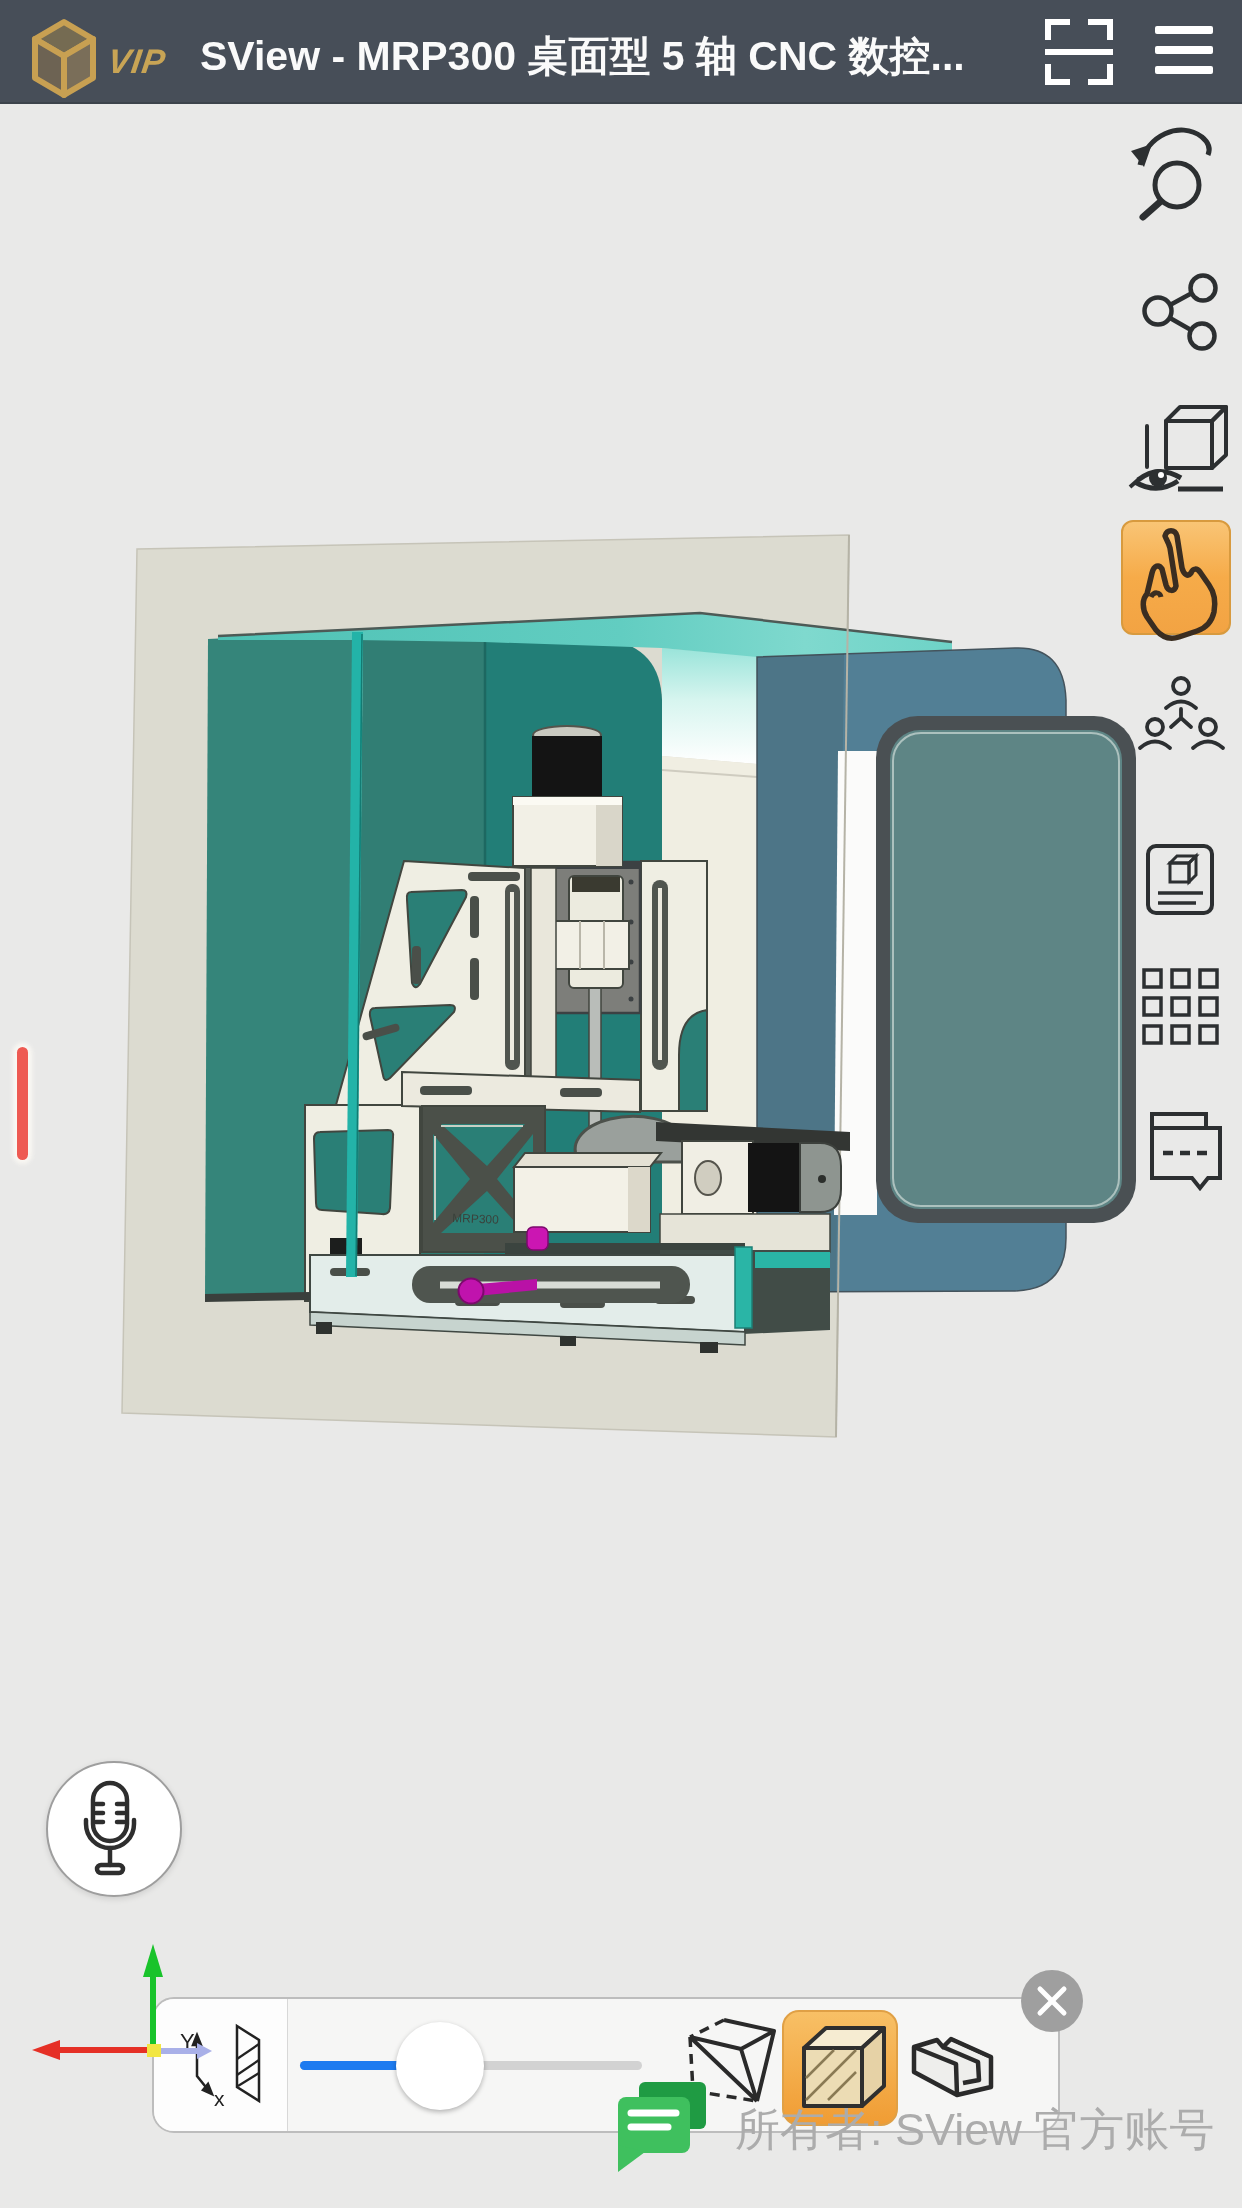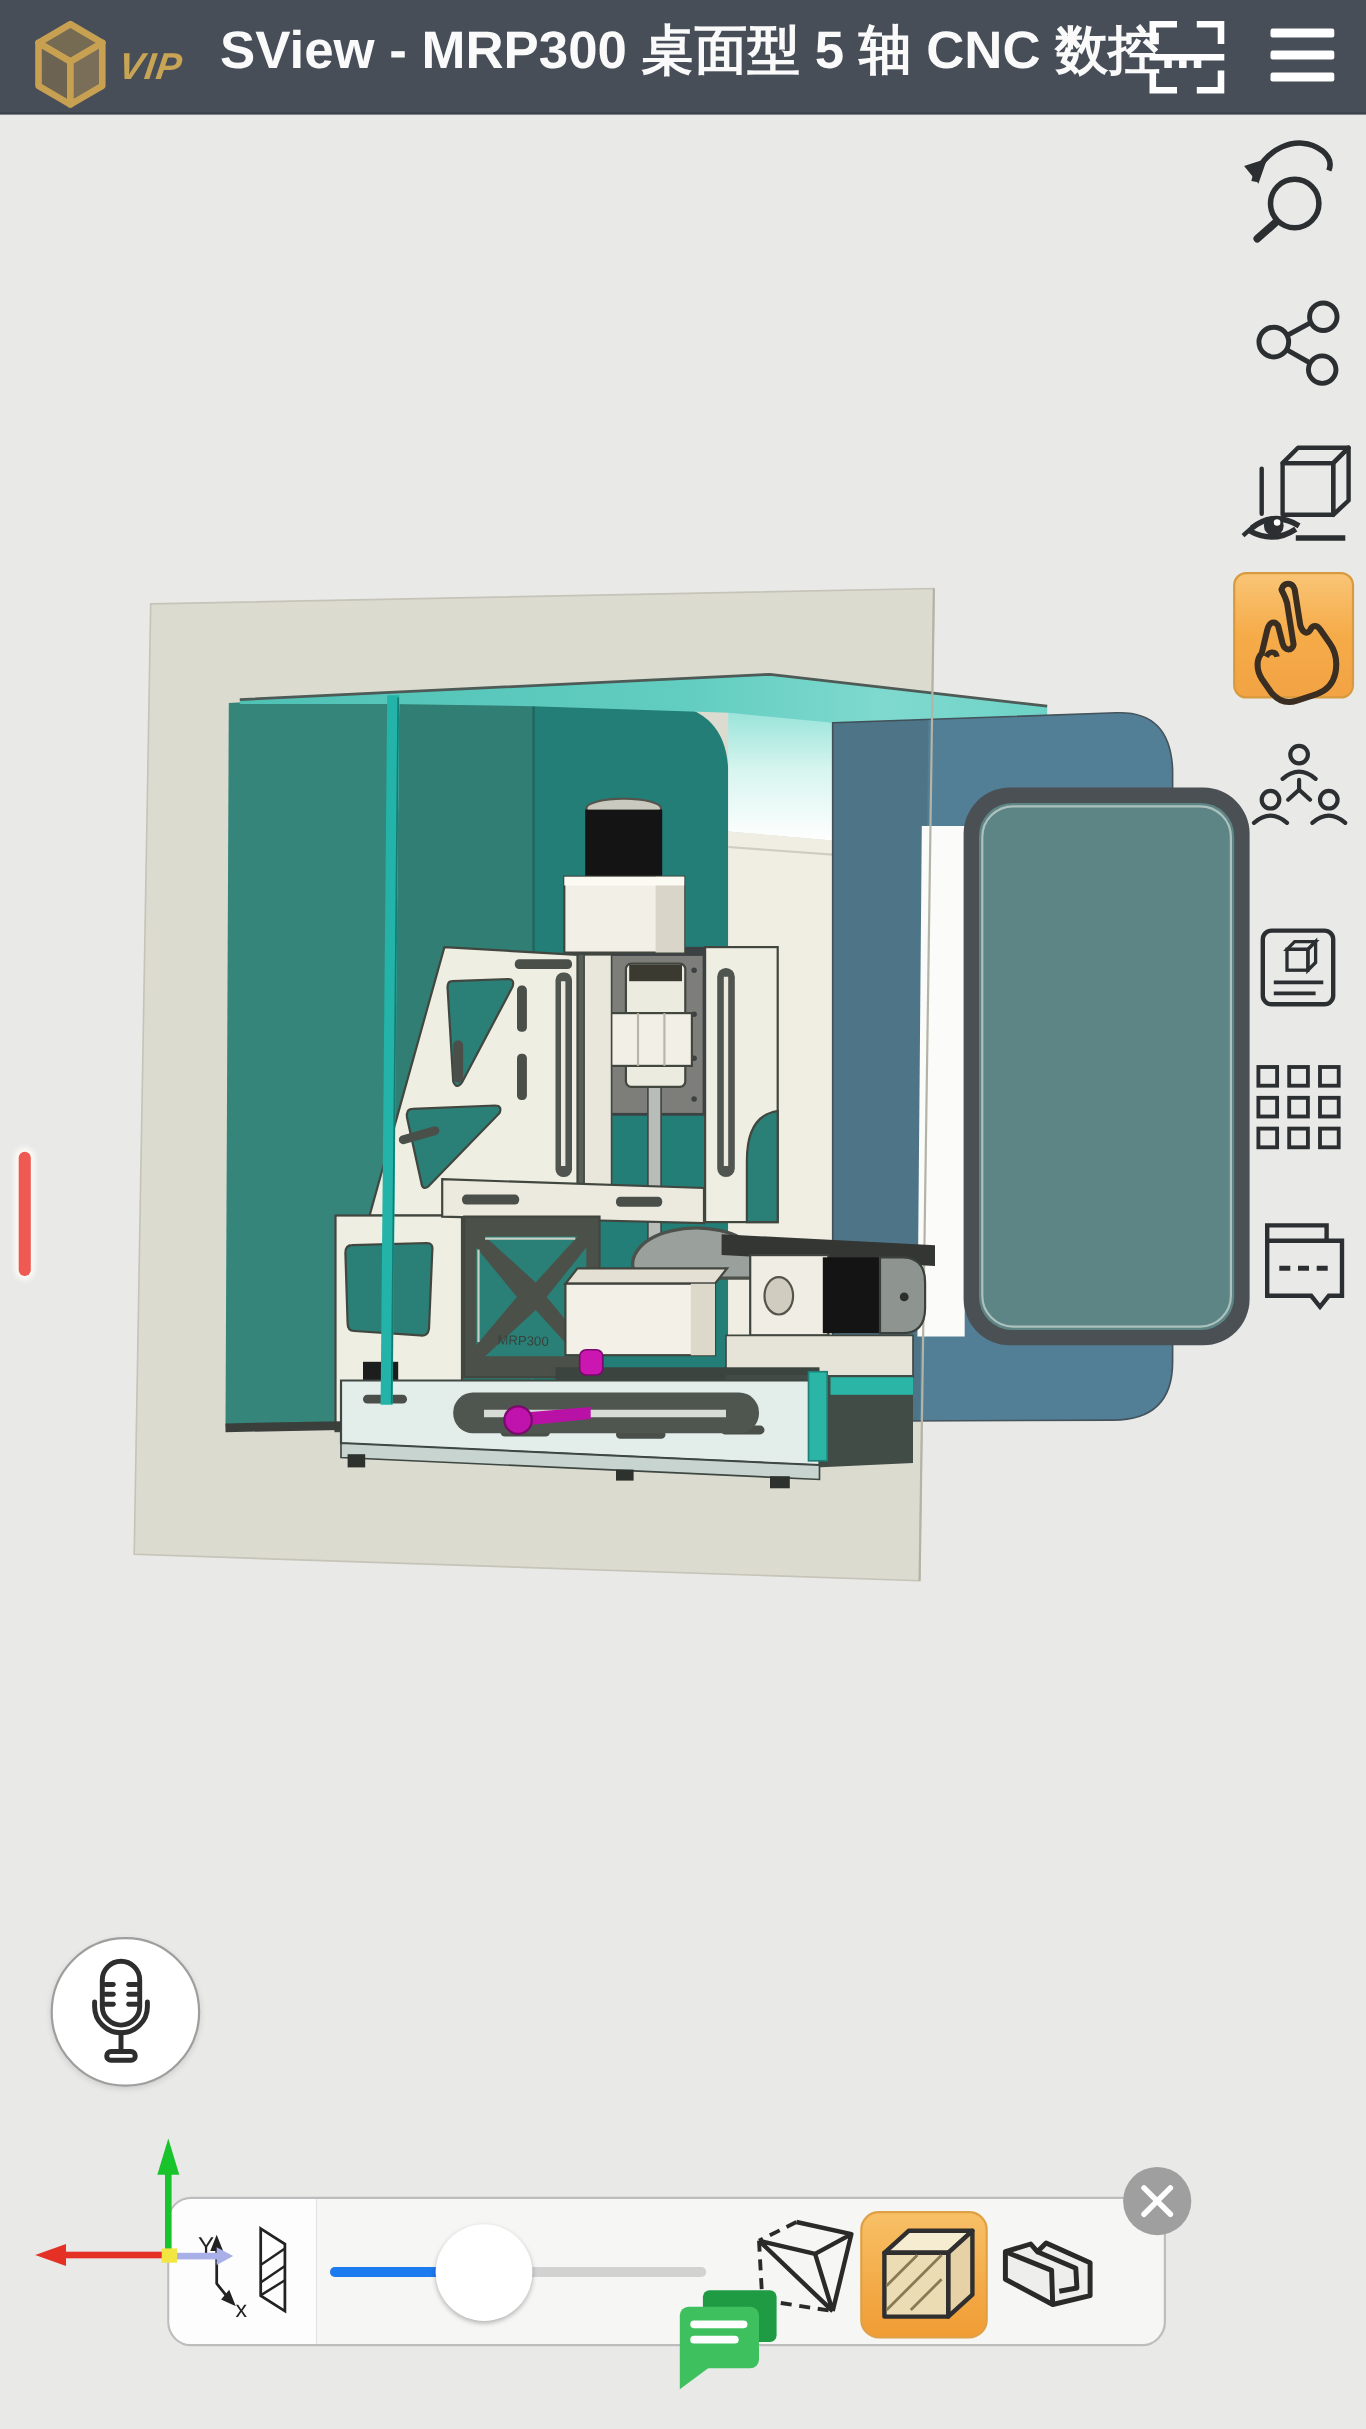--- a/index.html
+++ b/index.html
@@ -13,21 +13,21 @@
 <div class="abs" style="left:0;top:0;width:1242px;height:102px;background:#474e58;border-bottom:2px solid #3c434b;"></div>
 
 <svg class="abs" style="left:0;top:0" width="200" height="102" viewBox="0 0 200 102">
   <polygon points="64,22 93,39 64,56 35,39" fill="#756b52" stroke="#c8a052" stroke-width="6" stroke-linejoin="round"></polygon>
   <polygon points="35,39 64,56 64,95 35,78" fill="#6d6353" stroke="#c8a052" stroke-width="6" stroke-linejoin="round"></polygon>
   <polygon points="93,39 64,56 64,95 93,78" fill="#7a6e59" stroke="#c8a052" stroke-width="6" stroke-linejoin="round"></polygon>
 </svg>
 
 <div class="abs" style="left:108px;top:42px;color:#c8a455;font-size:34px;font-weight:700;font-style:italic;letter-spacing:1px;transform:skewX(-8deg);">VIP</div>
 
-<div class="abs" style="left:200px;top:14px;color:#fafafa;font-size:48px;font-weight:600;white-space:nowrap;">SView - MRP300 桌面型 5 轴 CNC 数控...</div>
+<div class="abs" style="left:200px;top:29px;color:#fafafa;font-size:41px;font-weight:600;white-space:nowrap;">SView - MRP300 桌面型 5 轴 CNC 数控...</div>
 
 <svg class="abs" style="left:1040px;top:12px" width="80" height="80" viewBox="0 0 80 80">
   <g stroke="#ffffff" stroke-width="6" fill="none">
     <path d="M8,28 v-18 h22"></path>
     <path d="M48,10 h22 v18"></path>
     <path d="M8,52 v18 h22"></path>
     <path d="M48,70 h22 v-18"></path>
     <line x1="5" y1="40" x2="73" y2="40"></line>
   </g>
 </svg>
@@ -371,20 +371,21 @@
 </svg>
 
 <div class="abs" style="left:1021px;top:1970px;width:62px;height:62px;border-radius:50%;background:#9f9f9f;"></div>
 <svg class="abs" style="left:1021px;top:1970px" width="62" height="62" viewBox="0 0 62 62">
   <g stroke="#ffffff" stroke-width="5" stroke-linecap="round">
     <line x1="19" y1="19" x2="43" y2="43"></line>
         <line x1="43" y1="19" x2="19" y2="43"></line>
   </g>
 </svg>
 
+<div class="abs" style="left:735px;top:2100px;font-size:45px;color:#acacac;white-space:nowrap;">所有者: SView 官方账号</div>
 
 <svg class="abs" style="left:610px;top:2075px" width="110" height="105" viewBox="0 0 110 105">
   <rect x="29" y="7" width="67" height="47" rx="6" fill="#1f9b43"></rect>
   <rect x="8" y="22" width="72" height="56" rx="8" fill="#3fc05e"></rect>
   <polygon points="8,70 8,97 35,77" fill="#3fc05e"></polygon>
   <g stroke="#ffffff" stroke-width="7" stroke-linecap="round">
     <line x1="21" y1="38" x2="66" y2="38"></line>
     <line x1="21" y1="52" x2="58" y2="52"></line>
   </g>
 </svg>

